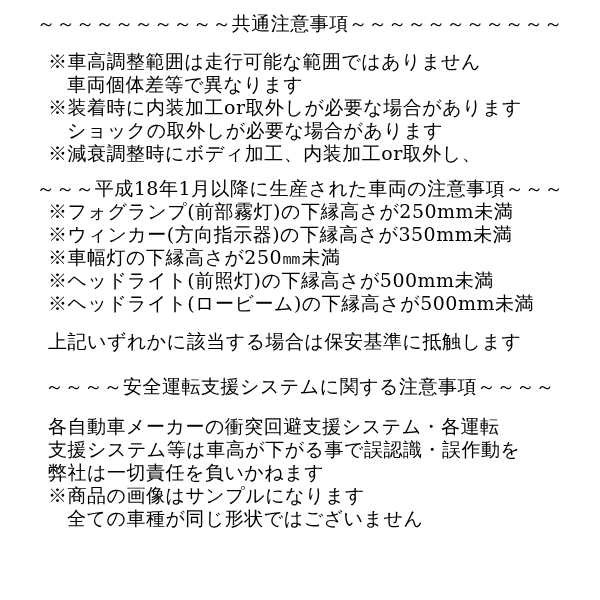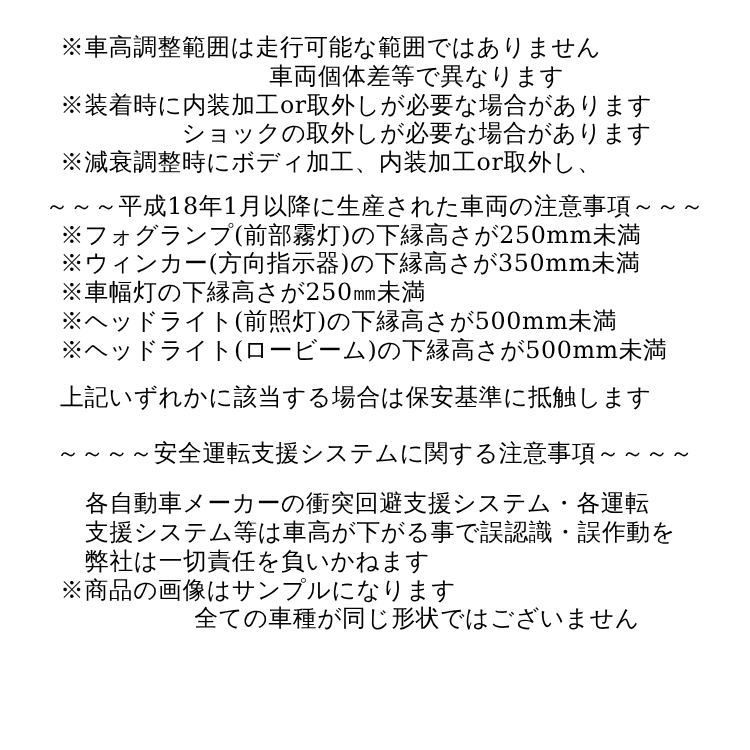--- a/index.html
+++ b/index.html
@@ -26,35 +26,35 @@
   .section-heading {
     text-align: center;
     white-space: nowrap;
   }
   .notice-line {
     margin-left: 48px;
     white-space: nowrap;
   }
   .notice-line.indent {
     margin-left: 67px;
-    text-align: center;
   }
   
   .mt15 { margin-top: 15px; }
   .mt12 { margin-top: 12px; }
   .mt18 { margin-top: 0; }
   .mt16 { margin-top: 22px; }
-  .mt17 { margin-top: 17px; padding-left: 20px; }
+  .mt17 { margin-top: 17px; }
   .mt14 { }
 </style>
 </head>
 <body style="background: rgb(255, 255, 255); color: rgb(0, 0, 0);">
 
 <div class="notice-page">
 
+  <div class="section-heading">～～～～～～～～～～共通注意事項～～～～～～～～～～～</div>
 
   <div class="block mt15">
     <div class="notice-line">※車高調整範囲は走行可能な範囲ではありません</div>
     <div class="notice-line indent">車両個体差等で異なります</div>
     <div class="notice-line">※装着時に内装加工or取外しが必要な場合があります</div>
     <div class="notice-line indent">ショックの取外しが必要な場合があります</div>
     <div class="notice-line">※減衰調整時にボディ加工、内装加工or取外し、</div>
   </div>
 
   <div class="section-heading mt12">～～～平成18年1月以降に生産された車両の注意事項～～～</div>

